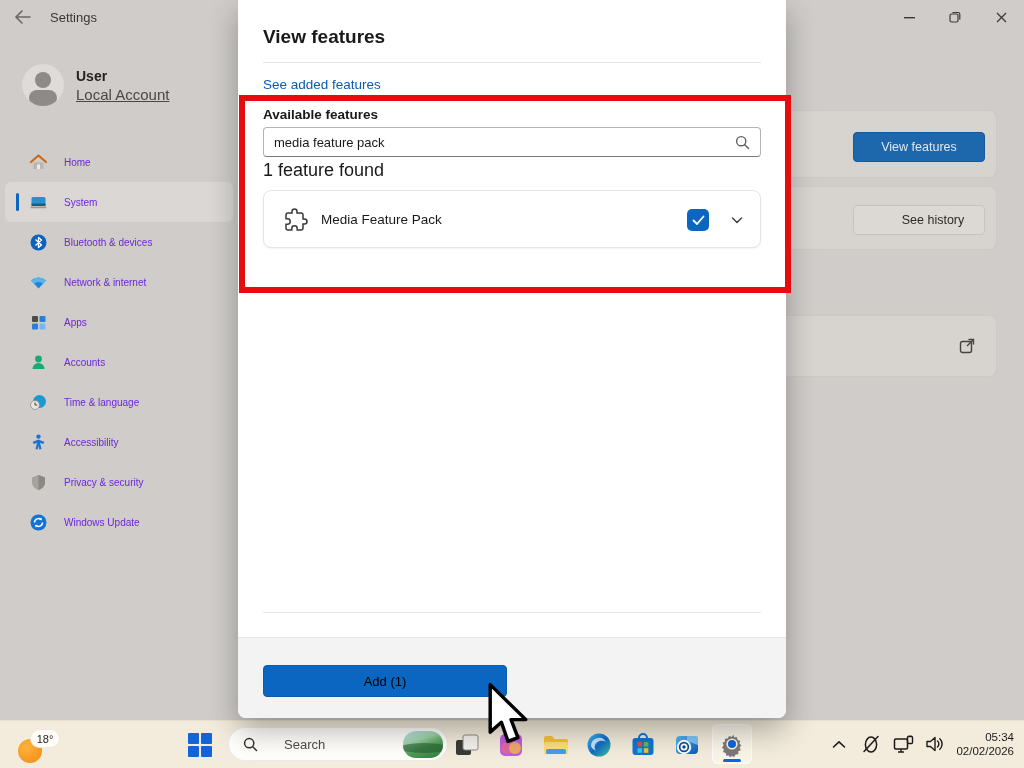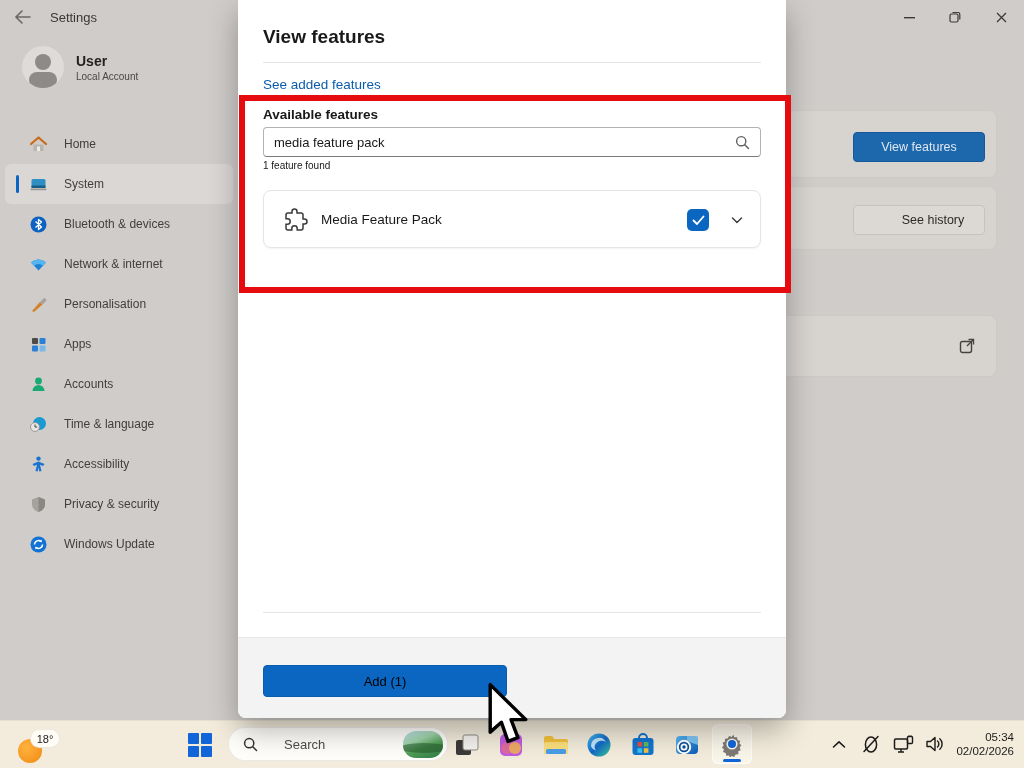--- a/index.html
+++ b/index.html
@@ -6,53 +6,53 @@
   *{box-sizing:border-box;font-family:"Liberation Sans",sans-serif;}
   .screen{position:relative;width:1024px;height:768px;overflow:hidden;background:#cfccc9;}
 
   
   .titlebar{position:absolute;left:0;top:0;width:1024px;height:34px;}
   .back-btn{position:absolute;left:14px;top:9px;width:20px;height:18px;color:#6b6764;font-size:16px;line-height:18px;}
   .app-title{position:absolute;left:50px;top:10px;font-size:13px;color:#3a3836;}
   .win-controls{position:absolute;right:0;top:0;height:34px;display:flex;}
   .win-btn{width:46px;height:34px;display:flex;align-items:center;justify-content:center;color:#3c3a38;}
 
-  .sidebar{position:absolute;left:0;top:16px;width:238px;height:686px;}
+  .sidebar{position:absolute;left:0;top:34px;width:238px;height:686px;}
   .user-card{position:absolute;left:22px;top:30px;display:flex;align-items:center;gap:12px;}
   .avatar{width:42px;height:42px;border-radius:50%;background:#dedbd8;position:relative;overflow:hidden;}
   .avatar .head{position:absolute;left:13px;top:8px;width:16px;height:16px;border-radius:50%;background:#8d8a87;}
   .avatar .body{position:absolute;left:7px;top:26px;width:28px;height:16px;border-radius:8px;background:#8d8a87;}
   .user-name{font-size:14px;font-weight:700;color:#232221;}
-  .user-type{font-size:10px;color:#4a4846;margin-top:2px;}
+  .user-type{font-size:15px;color:#4a4846;margin-top:2px;text-decoration:underline;}
 
   .nav{position:absolute;left:5px;top:108px;width:228px;}
   .nav-item{position:relative;height:40px;display:flex;align-items:center;padding-left:24px;gap:16px;border-radius:6px;}
   .nav-item.selected{background:#dad7d4;}
   .nav-item.selected::before{content:"";position:absolute;left:11px;top:11px;width:3px;height:18px;border-radius:2px;background:#0b66c2;}
-  .nav-label{font-size:12px;color:#404040;}
+  .nav-label{font-size:10px;color:#6d28d9;}
   .nav-ico{width:19px;height:19px;flex:0 0 19px;}
 
   
   .bg-card{position:absolute;left:760px;width:237px;background:#d7d4d0;border-radius:8px;border:1px solid #cdc9c5;}
   .bg-btn-primary{position:absolute;left:92px;width:132px;height:30px;border-radius:4px;background:#1d68ad;color:#dfe7ef;
     font-size:12.5px;display:flex;align-items:center;justify-content:center;border:1px solid #16589a;}
   .bg-btn-secondary{position:absolute;left:92px;width:132px;height:30px;border-radius:4px;background:#dcd9d5;color:#2c2a29;
     font-size:12.5px;display:flex;align-items:center;justify-content:center;border:1px solid #c6c2be;padding-left:28px;}
 
   
   .dialog{position:absolute;left:238px;top:0;width:548px;height:718px;background:#fff;border-radius:0 0 8px 8px;
     box-shadow:0 12px 30px rgba(0,0,0,.3);z-index:20;}
   .dlg-title{position:absolute;left:25px;top:26px;font-size:19px;font-weight:600;color:#191919;}
   .dlg-div1{position:absolute;left:25px;top:62px;width:498px;height:1px;background:#e5e5e5;}
   .dlg-link{position:absolute;left:25px;top:77px;font-size:13.5px;color:#0b5cad;}
   .dlg-avail{position:absolute;left:25px;top:107px;font-size:13.5px;font-weight:700;color:#191919;}
   .dlg-search{position:absolute;left:25px;top:127px;width:498px;height:30px;border:1px solid #b3b3b3;border-bottom-color:#7a7a7a;
     border-radius:4px;background:#fff;display:flex;align-items:center;padding:0 10px;}
   .dlg-search .q{font-size:13px;color:#191919;flex:1;}
-  .dlg-found{position:absolute;left:25px;top:160px;font-size:10px;color:#191919;}
+  .dlg-found{position:absolute;left:25px;top:160px;font-size:18px;color:#191919;}
   .feat-card{position:absolute;left:25px;top:190px;width:498px;height:58px;border:1px solid #e5e5e5;border-radius:8px;
     background:#fff;box-shadow:0 1px 2px rgba(0,0,0,.05);}
   .feat-name{position:absolute;left:57px;top:21px;font-size:13.5px;color:#191919;}
   .feat-check{position:absolute;left:423px;top:18px;width:22px;height:22px;border-radius:5px;background:#0b66c2;
     display:flex;align-items:center;justify-content:center;}
   .feat-chev{position:absolute;left:466px;top:22px;width:14px;height:14px;color:#404040;}
   .dlg-div2{position:absolute;left:25px;top:612px;width:498px;height:1px;background:#e5e5e5;}
   .dlg-footer{position:absolute;left:0;top:637px;width:548px;height:81px;background:#f3f3f3;border-top:1px solid #e8e8e8;
     border-radius:0 0 8px 8px;}
   .btn-add{position:absolute;left:25px;top:27px;width:244px;height:32px;border-radius:4px;background:#0b66c2;border:1px solid #0a5cad;
@@ -162,27 +162,20 @@
       </div>
       <div class="nav-item">
         <svg class="nav-ico" viewBox="0 0 19 19">
             <path d="M2 7.5 A11 11 0 0 1 17 7.5 L9.5 15.5 Z" fill="#1b84d8"></path>
             <path d="M2 7.5 A11 11 0 0 1 17 7.5 L14 10.7 A7 7 0 0 0 5 10.7 Z" fill="#55b5ee"></path>
           </svg>
         <span class="nav-label">Network &amp; internet</span>
       </div>
       <div class="nav-item">
         <svg class="nav-ico" viewBox="0 0 19 19">
-            <path d="M3 16 L11 7 L13.5 9.5 L5 17 Z" fill="#d5812a"></path>
-            <path d="M11 7 L14.5 3.5 A1.8 1.8 0 0 1 17 6 L13.5 9.5 Z" fill="#a6a29d"></path>
-          </svg>
-        <span class="nav-label">Personalisation</span>
-      </div>
-      <div class="nav-item">
-        <svg class="nav-ico" viewBox="0 0 19 19">
             <rect x="3" y="3" width="6" height="6" rx="1" fill="#4d4a47"></rect>
             <rect x="10.5" y="3" width="6" height="6" rx="1" fill="#2a80d6"></rect>
             <rect x="3" y="10.5" width="6" height="6" rx="1" fill="#2a80d6"></rect>
             <rect x="10.5" y="10.5" width="6" height="6" rx="1" fill="#77b8ec"></rect>
           </svg>
         <span class="nav-label">Apps</span>
       </div>
       <div class="nav-item">
         <svg class="nav-ico" viewBox="0 0 19 19">
             <circle cx="9.5" cy="6" r="3.4" fill="#19a974"></circle>

